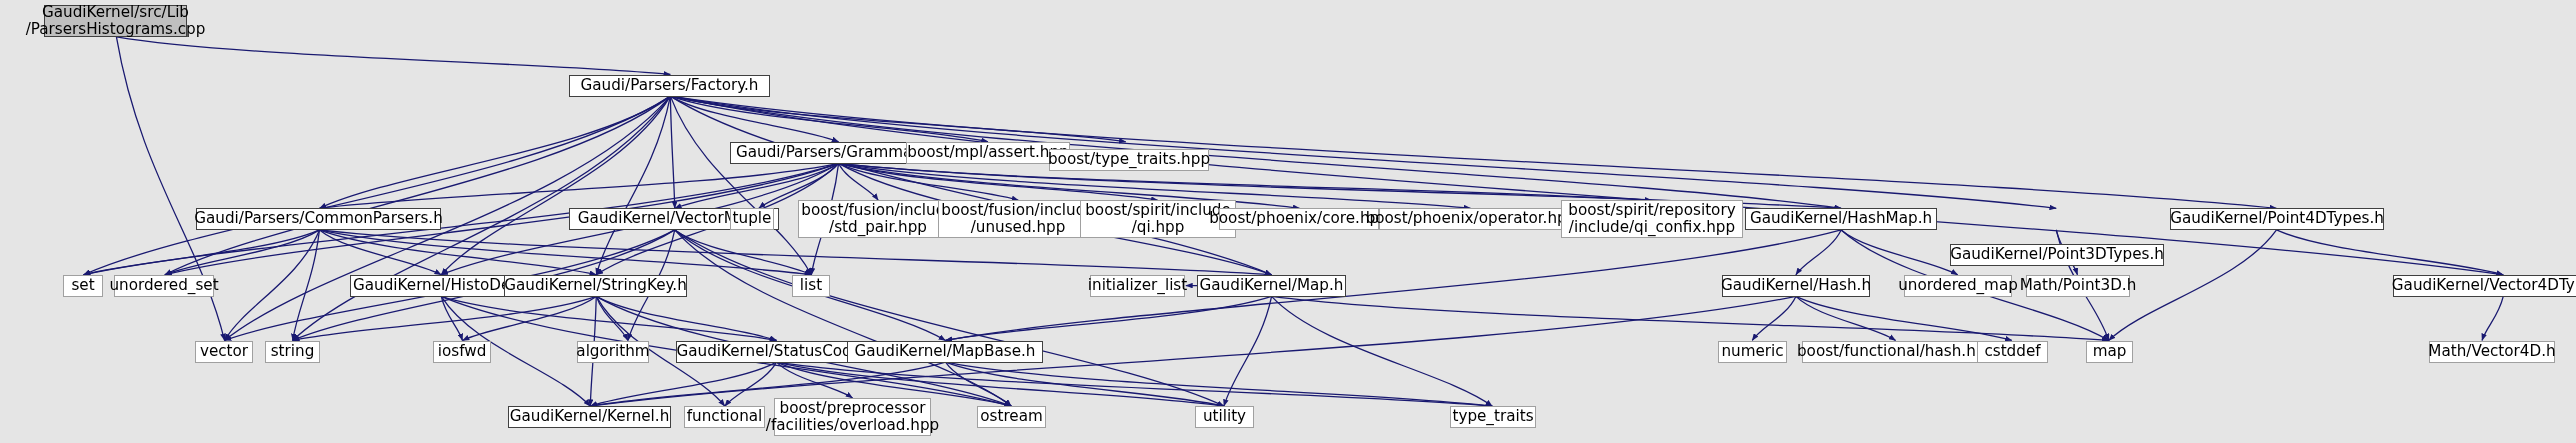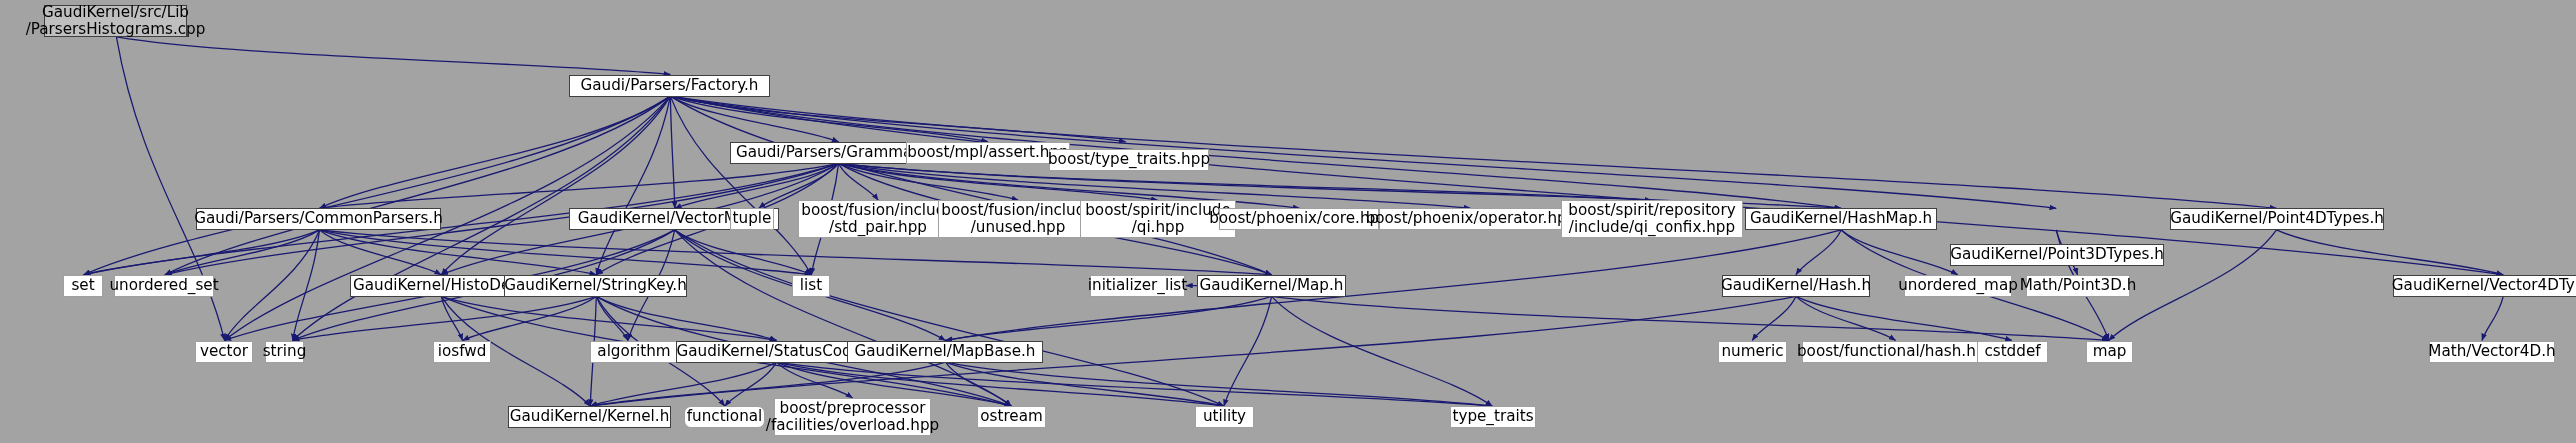--- a/index.html
+++ b/index.html
@@ -1,16 +1,16 @@
 <!DOCTYPE html>
 <html style="font-size:13px"><head>
 <meta charset="utf-8">
 <style>
   html,body{margin:0;padding:0;background:#ffffff;}
-  #graph{position:relative;width:2576px;height:443px;background:#a3a3a3;
+  #graph{position:relative;width:2576px;height:443px;background:#e5e5e5;
          font-family:"DejaVu Sans","Liberation Sans",sans-serif;overflow:hidden;}
   .edges{position:absolute;left:0;top:0;width:2576px;height:443px;pointer-events:none;}
   .node{position:absolute;box-sizing:border-box;display:flex;align-items:center;
         justify-content:center;text-align:center;background:#ffffff;
         border:0.8px solid #a0a0a0;color:#000000;font-size:15.2px;line-height:1.12;
         white-space:pre-line;padding:0.8px 4px;}
   .node.bold{border:1.6px solid #404040;}
   .node.root{background:#bfbfbf;border:1.6px solid #404040;}
 </style>
 </head>
@@ -144,31 +144,31 @@
       <div class="node bold" style="left: 350px; top: 275px; width: 182px; height: 21.6px;">GaudiKernel/HistoDef.h</div>
       <div class="node bold" style="left: 504px; top: 275px; width: 183px; height: 21.6px;">GaudiKernel/StringKey.h</div>
       <div class="node" style="left: 792px; top: 275px; width: 38px; height: 21.6px;">list</div>
       <div class="node" style="left: 1090px; top: 275px; width: 95px; height: 21.6px;">initializer_list</div>
       <div class="node bold" style="left: 1197px; top: 275px; width: 149px; height: 21.6px;">GaudiKernel/Map.h</div>
       <div class="node bold" style="left: 1722px; top: 275px; width: 148px; height: 21.6px;">GaudiKernel/Hash.h</div>
       <div class="node" style="left: 1904px; top: 275px; width: 108px; height: 21.6px;">unordered_map</div>
       <div class="node" style="left: 2026px; top: 275px; width: 104px; height: 21.6px;">Math/Point3D.h</div>
       <div class="node" style="left: 2429px; top: 341px; width: 126px; height: 21.6px;">Math/Vector4D.h</div>
       <div class="node" style="left: 195px; top: 341px; width: 58px; height: 21.6px;">vector</div>
-      <div class="node" style="left: 265px; top: 341px; width: 39px; height: 21.6px;">string</div>
+      <div class="node" style="left: 265px; top: 341px; width: 55px; height: 21.6px;">string</div>
       <div class="node" style="left: 433px; top: 341px; width: 58px; height: 21.6px;">iosfwd</div>
-      <div class="node" style="left: 590px; top: 341px; width: 88px; height: 21.6px; text-align: right;">algorithm</div>
+      <div class="node" style="left: 577px; top: 341px; width: 72px; height: 21.6px; text-align: right;">algorithm</div>
       <div class="node bold" style="left: 676px; top: 341px; width: 200px; height: 21.6px;">GaudiKernel/StatusCode.h</div>
       <div class="node bold" style="left: 847px; top: 341px; width: 196px; height: 22px;">GaudiKernel/MapBase.h</div>
       <div class="node" style="left: 1718px; top: 341px; width: 69px; height: 21.6px;">numeric</div>
       <div class="node" style="left: 1802px; top: 341px; width: 188px; height: 21.6px;">boost/functional/hash.hpp</div>
       <div class="node" style="left: 1977px; top: 341px; width: 71px; height: 21.6px;">cstddef</div>
       <div class="node" style="left: 2086px; top: 341px; width: 47px; height: 21.6px;">map</div>
       <div class="node bold" style="left: 508px; top: 406px; width: 163px; height: 21.6px;">GaudiKernel/Kernel.h</div>
-      <div class="node" style="left: 684px; top: 406px; width: 81px; height: 21.6px; border-radius: 7px;">functional</div>
+      <div class="node" style="left: 684px; top: 406px; width: 81px; height: 21.6px;">functional</div>
       <div class="node" style="left: 774px; top: 398px; width: 157px; height: 38px;">boost/preprocessor
 /facilities/overload.hpp</div>
       <div class="node" style="left: 977px; top: 406px; width: 69px; height: 21.6px;">ostream</div>
       <div class="node" style="left: 1195px; top: 406px; width: 59px; height: 21.6px;">utility</div>
       <div class="node" style="left: 1450px; top: 406px; width: 86px; height: 21.6px;">type_traits</div>
     </div>
 </div>
 
 
 </body></html>

